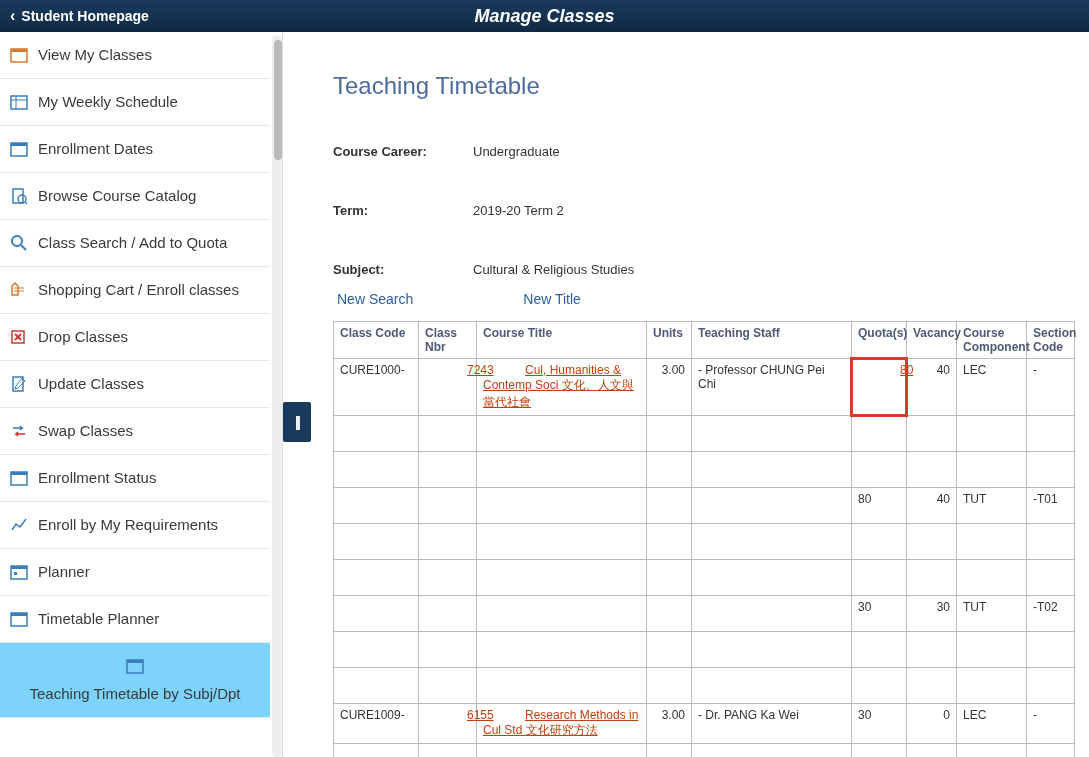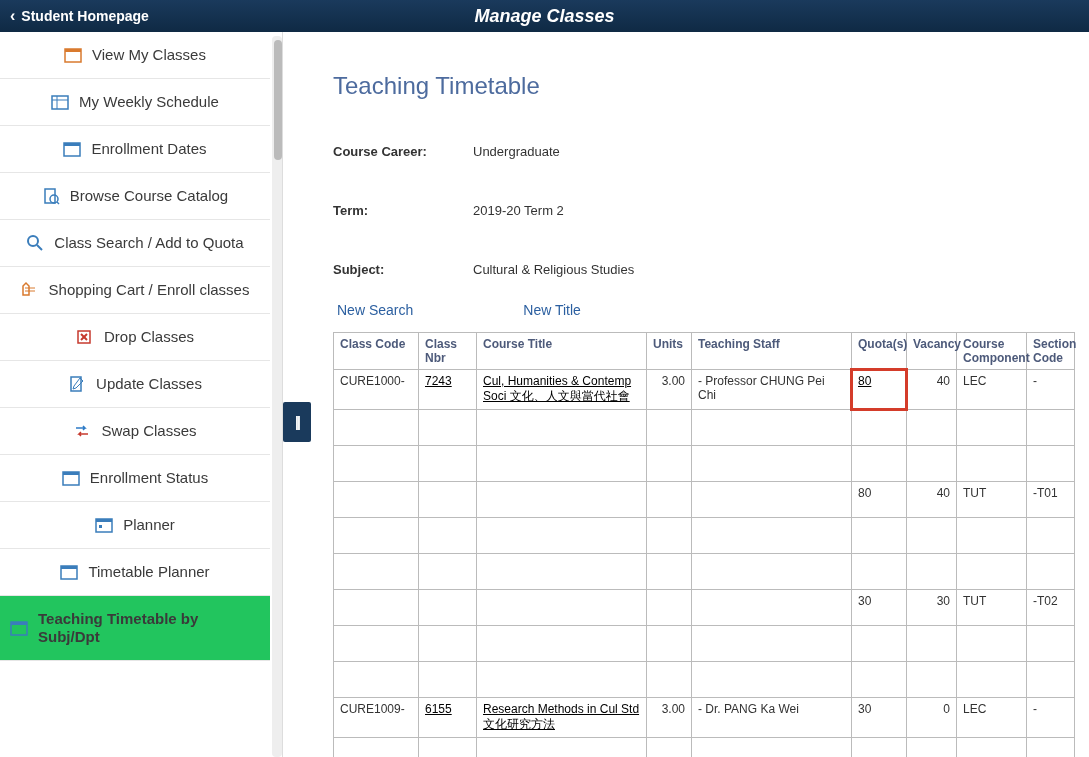--- a/index.html
+++ b/index.html
@@ -27,23 +27,22 @@
 .sidebar-thumb { position: absolute; right: 0; top: 4px; width: 8px; height: 120px; background: #bbb; border-radius: 4px; }
 .sidebar { width: 270px; }
 .nav-item {
   display: flex; align-items: center; gap: 10px;
   padding: 14px 10px;
   border-bottom: 1px solid #e6e6e6;
   cursor: pointer;
   font-size: 15px;
   color: #3a3a3a;
   background: #fff;
-  justify-content: center;
 }
-.nav-item.active { background: #22c55e; font-weight: bold; }
+.nav-item.active { background: #7dd3fc; font-weight: normal; flex-direction: column; }
 .nav-item .nav-icon { width: 18px; height: 18px; flex-shrink: 0; display: inline-flex; }
 .nav-item span.label { line-height: 1.2; }
 
 
 .collapse-toggle {
   position: absolute;
   left: 283px;
   top: 370px;
   width: 28px; height: 40px;
   background: #1a3a5c;
@@ -56,35 +55,35 @@
   letter-spacing: -2px;
 }
 
 
 .main { flex: 1; padding: 40px 0 0 50px; overflow: auto; position: relative; }
 .page-title { color: #4d6b9e; font-size: 24px; font-weight: normal; }
 .meta-row { display: flex; margin-bottom: 10px; font-size: 13px; margin-top: 44px; }
 .meta-label { width: 140px; font-weight: bold; color: #333; }
 .meta-value { color: #333; }
 .link-row { display: flex; gap: 110px; margin: 14px 0 14px 4px; }
-.link-row a { color: #2b5fa0; text-decoration: none; font-size: 14px; margin-top: 11px; }
+.link-row a { color: #2b5fa0; text-decoration: none; font-size: 14px; }
 
 
 .ttable { border-collapse: collapse; width: 740px; table-layout: fixed; }
 .ttable th, .ttable td {
   border: 1px solid #bbb;
   padding: 4px 6px;
   font-size: 12px;
   text-align: left;
   vertical-align: top;
   height: 36px;
 }
 .ttable th { background: #fff; color: #4d5a7a; font-weight: bold; }
 .ttable td.num { text-align: right; }
-.ttable a { color: #000000; text-decoration: underline; }
+.ttable a { color: #c2410c; text-decoration: underline; margin-left: 42px; }
 .highlight-cell { position: relative; }
 .highlight-cell::after {
   content: '';
   position: absolute;
   left: -2px; right: -2px; top: -2px; bottom: -2px;
   border: 3px solid #d43c2a;
   pointer-events: none;
 }
 
 .col-code { width: 85px; }
@@ -197,20 +196,28 @@
           <span class="label">Swap Classes</span>
         </div>
         <div class="nav-item">
           <span class="nav-icon">
             <svg viewBox="0 0 18 18">
               <rect x="1" y="3" width="16" height="13" fill="none" stroke="#3a7dbb" stroke-width="1.5"></rect>
               <rect x="1" y="3" width="16" height="3" fill="#3a7dbb"></rect>
             </svg>
           </span>
           <span class="label">Enrollment Status</span>
+        </div>
+        <div class="nav-item">
+          <span class="nav-icon">
+            <svg viewBox="0 0 18 18">
+              <polyline points="2,14 6,8 10,11 16,3" fill="none" stroke="#3a7dbb" stroke-width="1.5"></polyline>
+            </svg>
+          </span>
+          <span class="label">Enroll by My Requirements</span>
         </div>
         <div class="nav-item">
           <span class="nav-icon">
             <svg viewBox="0 0 18 18">
               <rect x="1" y="3" width="16" height="13" fill="none" stroke="#3a7dbb" stroke-width="1.5"></rect>
               <rect x="1" y="3" width="16" height="3" fill="#3a7dbb"></rect>
               <rect x="4" y="9" width="3" height="3" fill="#3a7dbb"></rect>
             </svg>
           </span>
           <span class="label">Planner</span>

